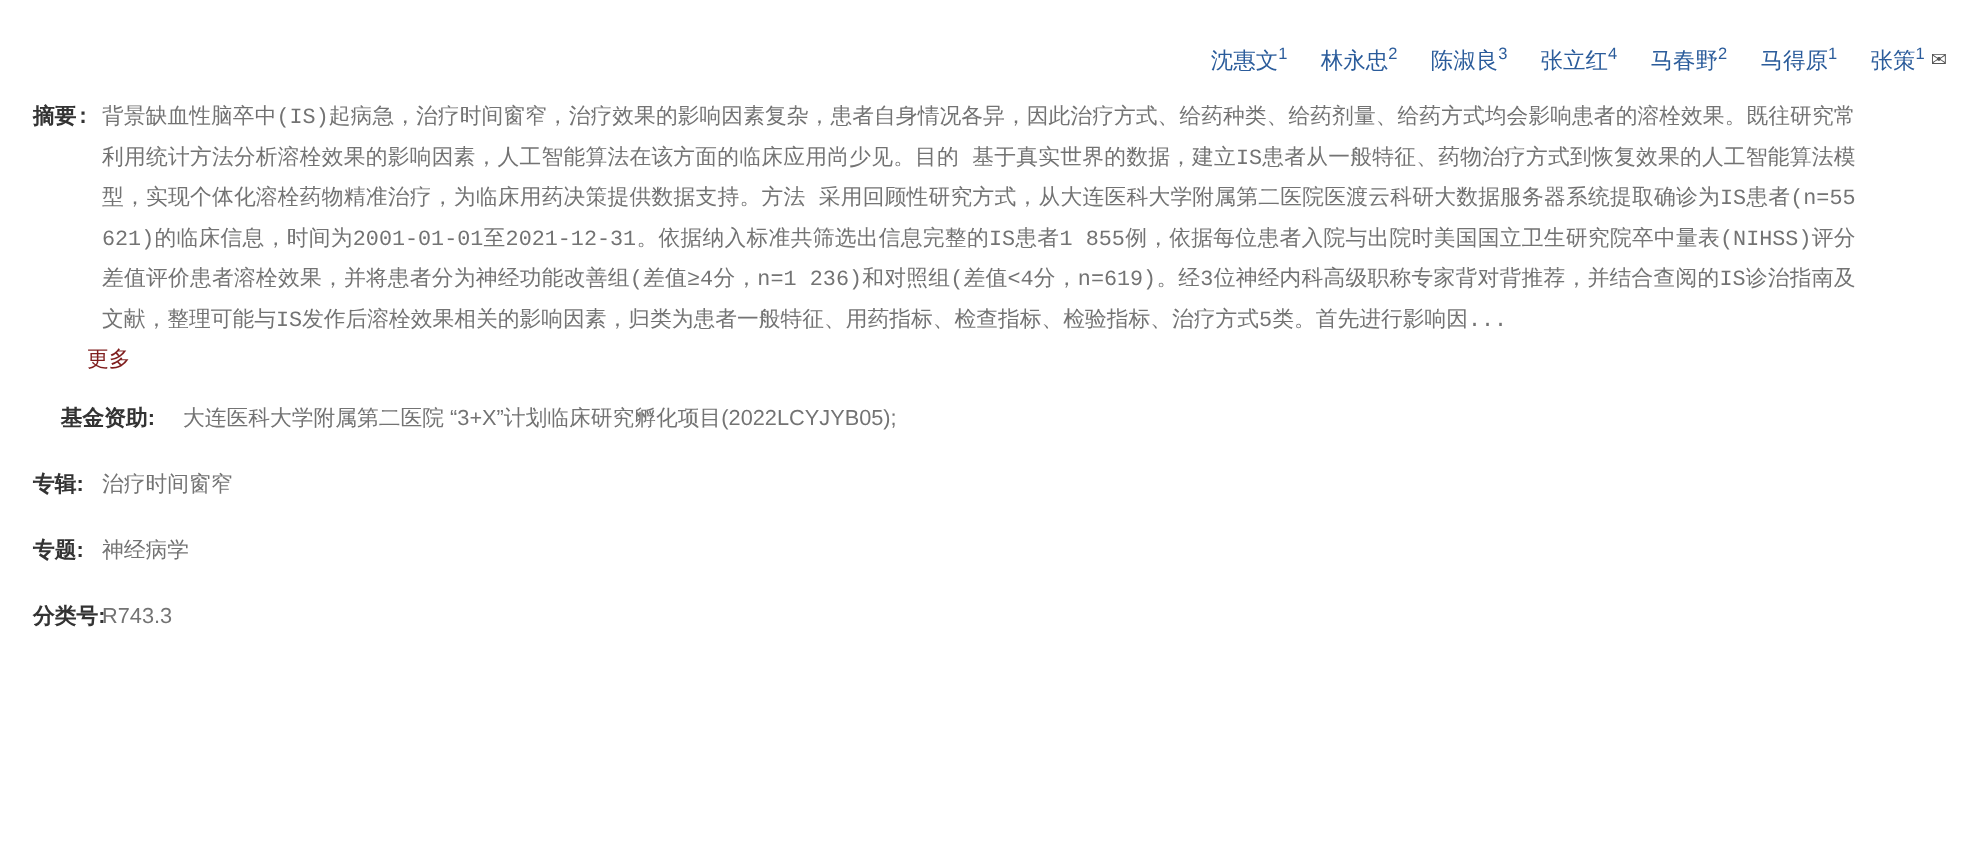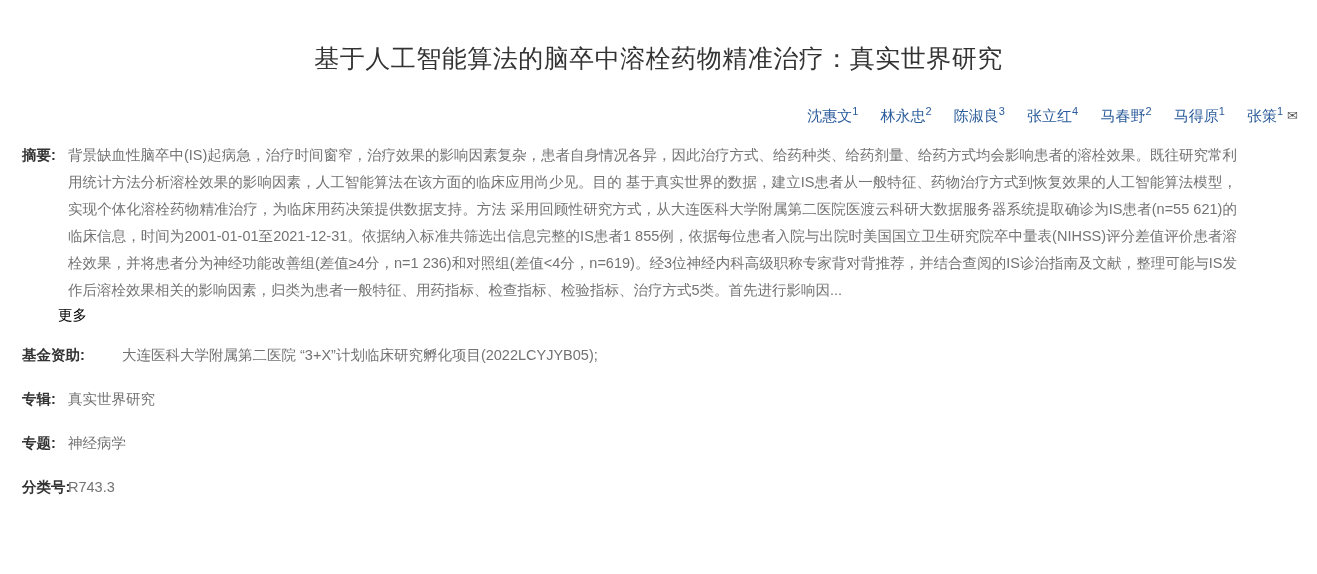--- a/index.html
+++ b/index.html
@@ -74,49 +74,50 @@
     font-weight: bold;
     color: #333333;
     width: 58px;
     text-align: left;
     padding-left: 12px;
     box-sizing: border-box;
     white-space: nowrap;
   }
   .field-label.wide {
     width: 112px;
+    text-align: center;
   }
   .field-value {
     flex: 1 1 auto;
     color: #737373;
     padding-right: 70px;
     text-align: justify;
     line-height: 27px;
   }
   .abstract-row {
     margin-top: 16px;
+    font-family: Liberation Mono, monospace;
   }
   .abstract-text {
     text-indent: 0;
   }
   .more-link {
     display: block;
     margin-top: 2px;
     margin-left: 48px;
-    color: #000000;
+    color: #7f1d1d;
     cursor: pointer;
     font-size: 14.5px;
   }
 </style>
 </head>
 <body>
 
 <div class="page">
 
-  <h1 class="title">基于人工智能算法的脑卒中溶栓药物精准治疗：真实世界研究</h1>
 
   <div class="authors">
     <span class="author">
       <span>沈惠文</span><sup>1</sup>
     </span>
     <span class="author">
       <span>林永忠</span><sup>2</sup>
     </span>
     <span class="author">
       <span>陈淑良</span><sup>3</sup>
@@ -143,21 +144,21 @@
   <div class="more-link">更多</div>
 
 
   <div class="field">
     <div class="field-label wide">基金资助:</div>
     <div class="field-value">大连医科大学附属第二医院 “3+X”计划临床研究孵化项目(2022LCYJYB05);</div>
   </div>
 
   <div class="field">
     <div class="field-label">专辑:</div>
-    <div class="field-value">真实世界研究</div>
+    <div class="field-value">治疗时间窗窄</div>
   </div>
 
   <div class="field">
     <div class="field-label">专题:</div>
     <div class="field-value">神经病学</div>
   </div>
 
   <div class="field">
     <div class="field-label">分类号:</div>
     <div class="field-value">R743.3</div>

